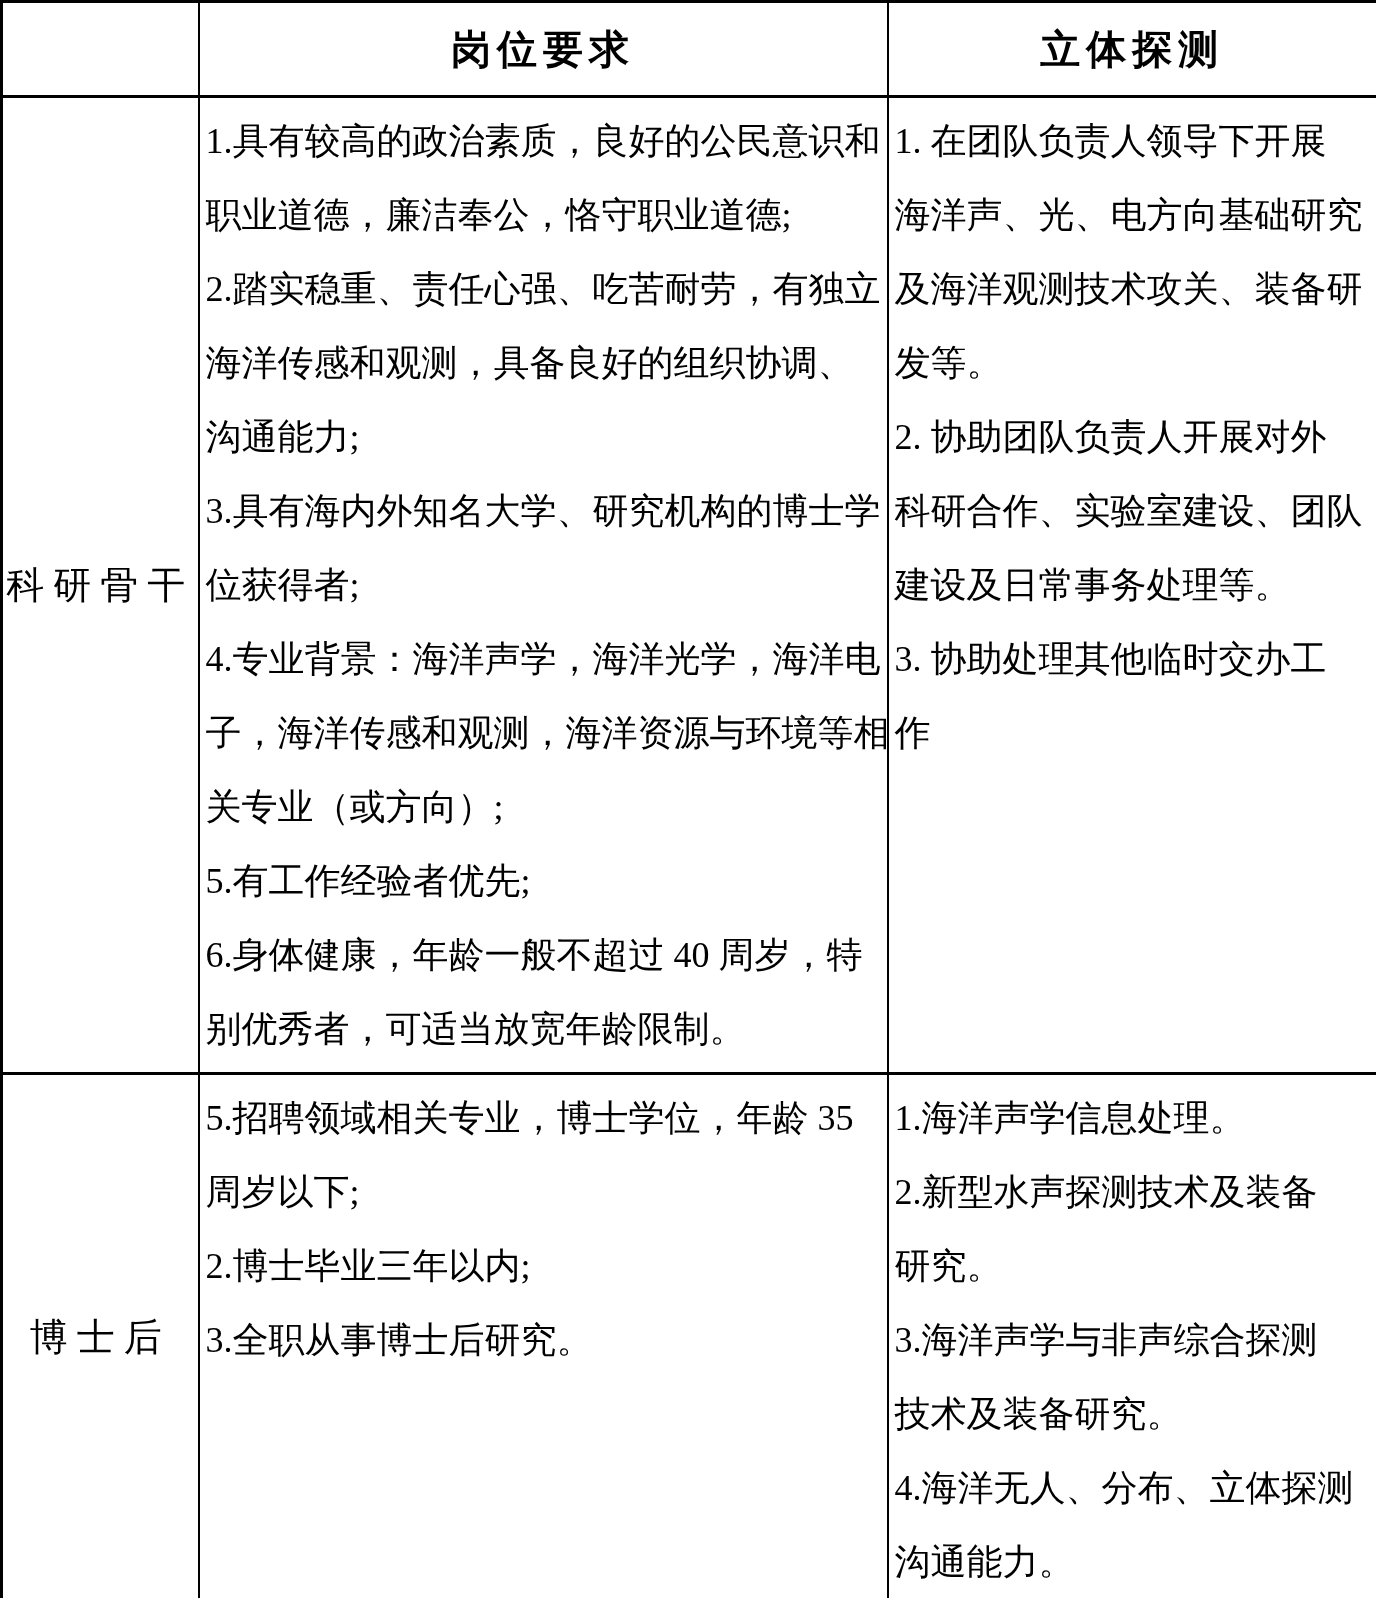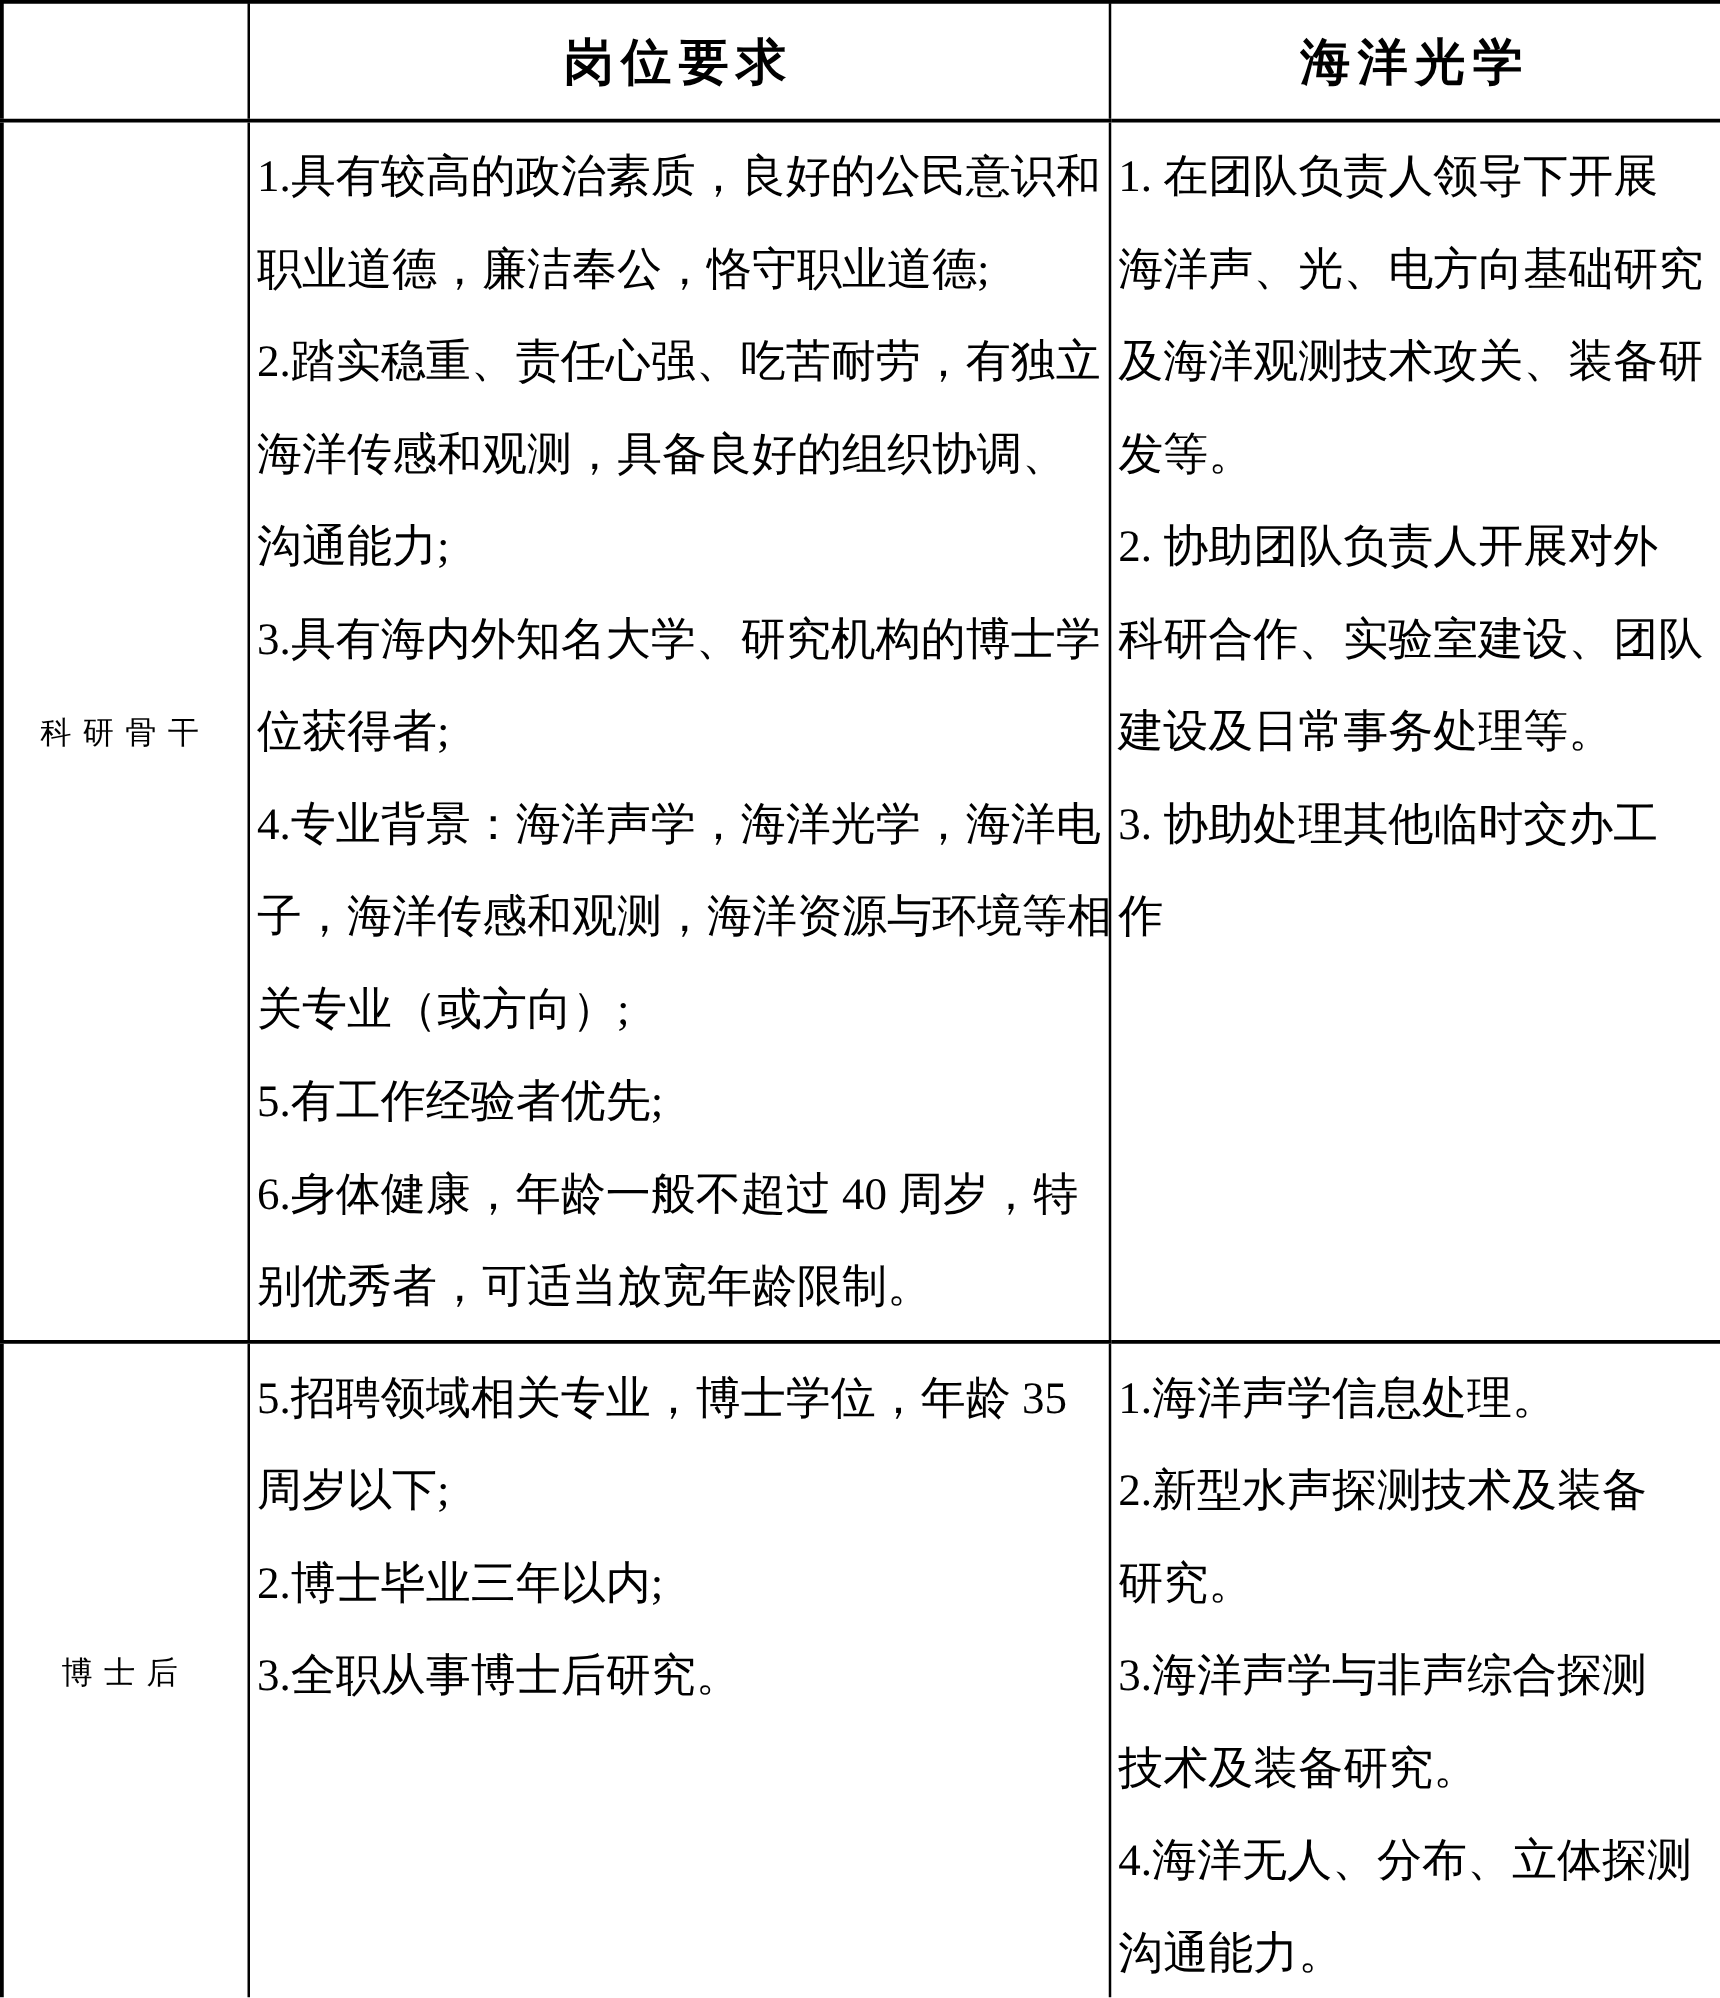--- a/index.html
+++ b/index.html
@@ -40,21 +40,21 @@
     vertical-align: middle;
     font-size: 40px;
     font-weight: bold;
     letter-spacing: 6px;
   }
   tr.body-row-1 > * { height: 968px; border-radius: 25px; }
   tr.body-row-2 > * { border-top: 3px solid #000000; }
   th.row-label {
     vertical-align: middle;
     text-align: center;
-    font-size: 25px;
+    font-size: 38px;
     letter-spacing: 9px;
     font-weight: normal;
   }
   td.text-cell {
     padding: 6px 0 0 6px;
   }
   td.text-cell .line {
     font-size: 36px;
     line-height: 74px;
     white-space: nowrap;
@@ -67,21 +67,21 @@
   <table class="recruit">
     <colgroup>
       <col class="c0">
       <col class="c1">
       <col class="c2">
     </colgroup>
     <tbody>
         <tr class="header-row">
       <th></th>
       <th>岗位要求</th>
-      <th>海洋光学</th>
+      <th>立体探测</th>
     </tr>
     <tr class="body-row-1">
       <th class="row-label">科研骨干</th>
       <td class="text-cell">
             <div class="line">1.具有较高的政治素质，良好的公民意识和</div>
             <div class="line">职业道德，廉洁奉公，恪守职业道德;</div>
             <div class="line">2.踏实稳重、责任心强、吃苦耐劳，有独立</div>
             <div class="line">海洋传感和观测，具备良好的组织协调、</div>
             <div class="line">沟通能力;</div>
             <div class="line">3.具有海内外知名大学、研究机构的博士学</div>

